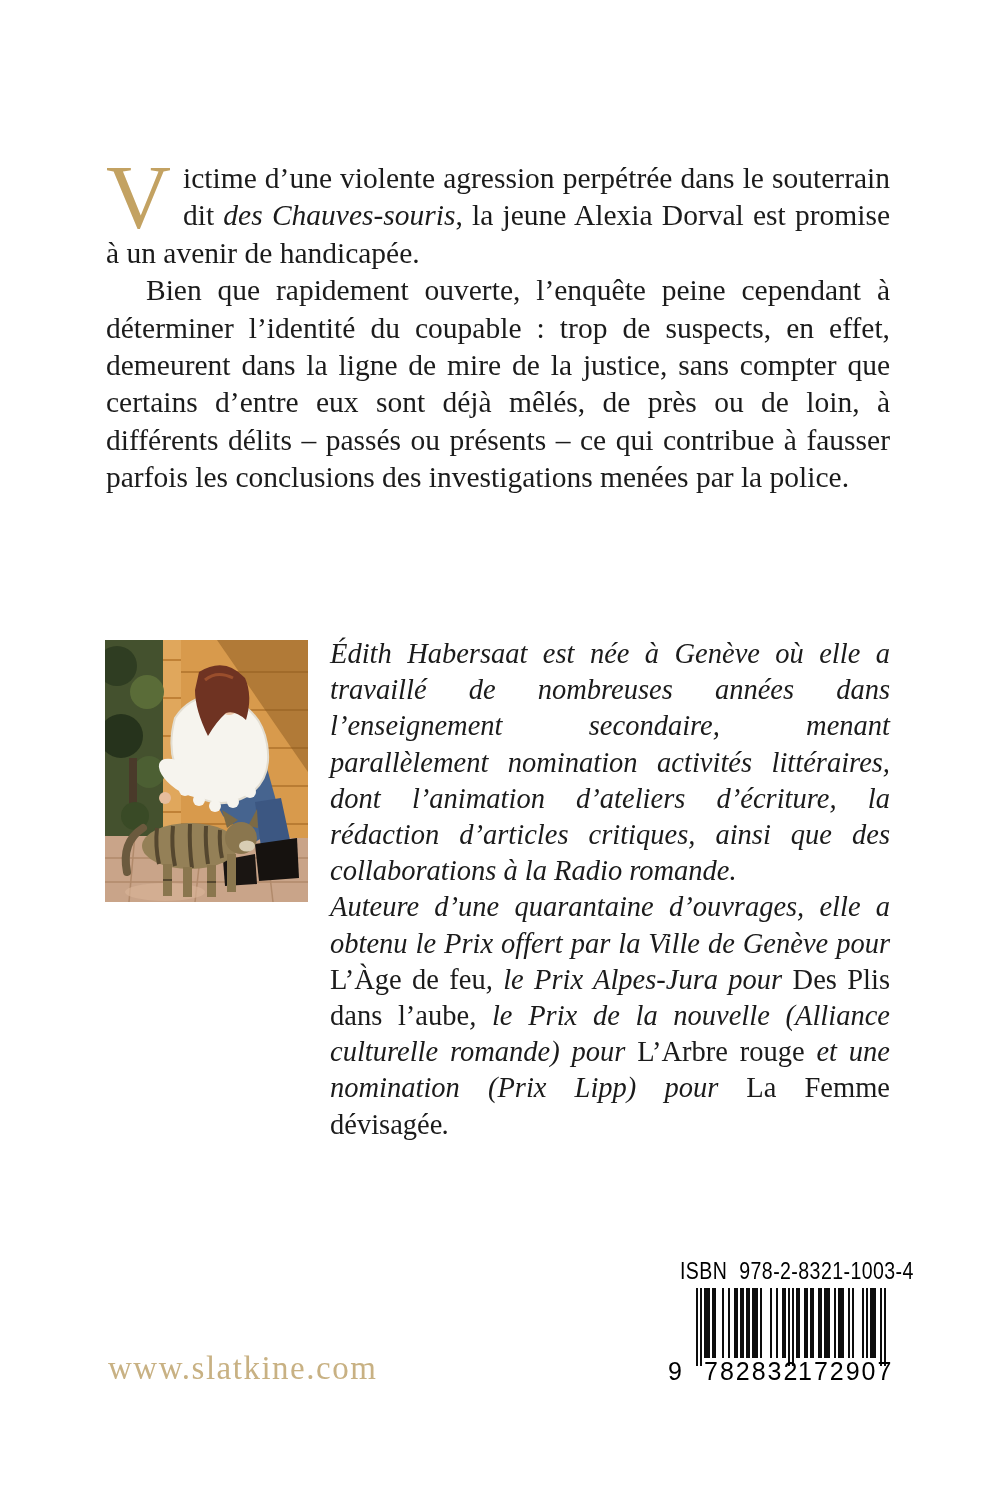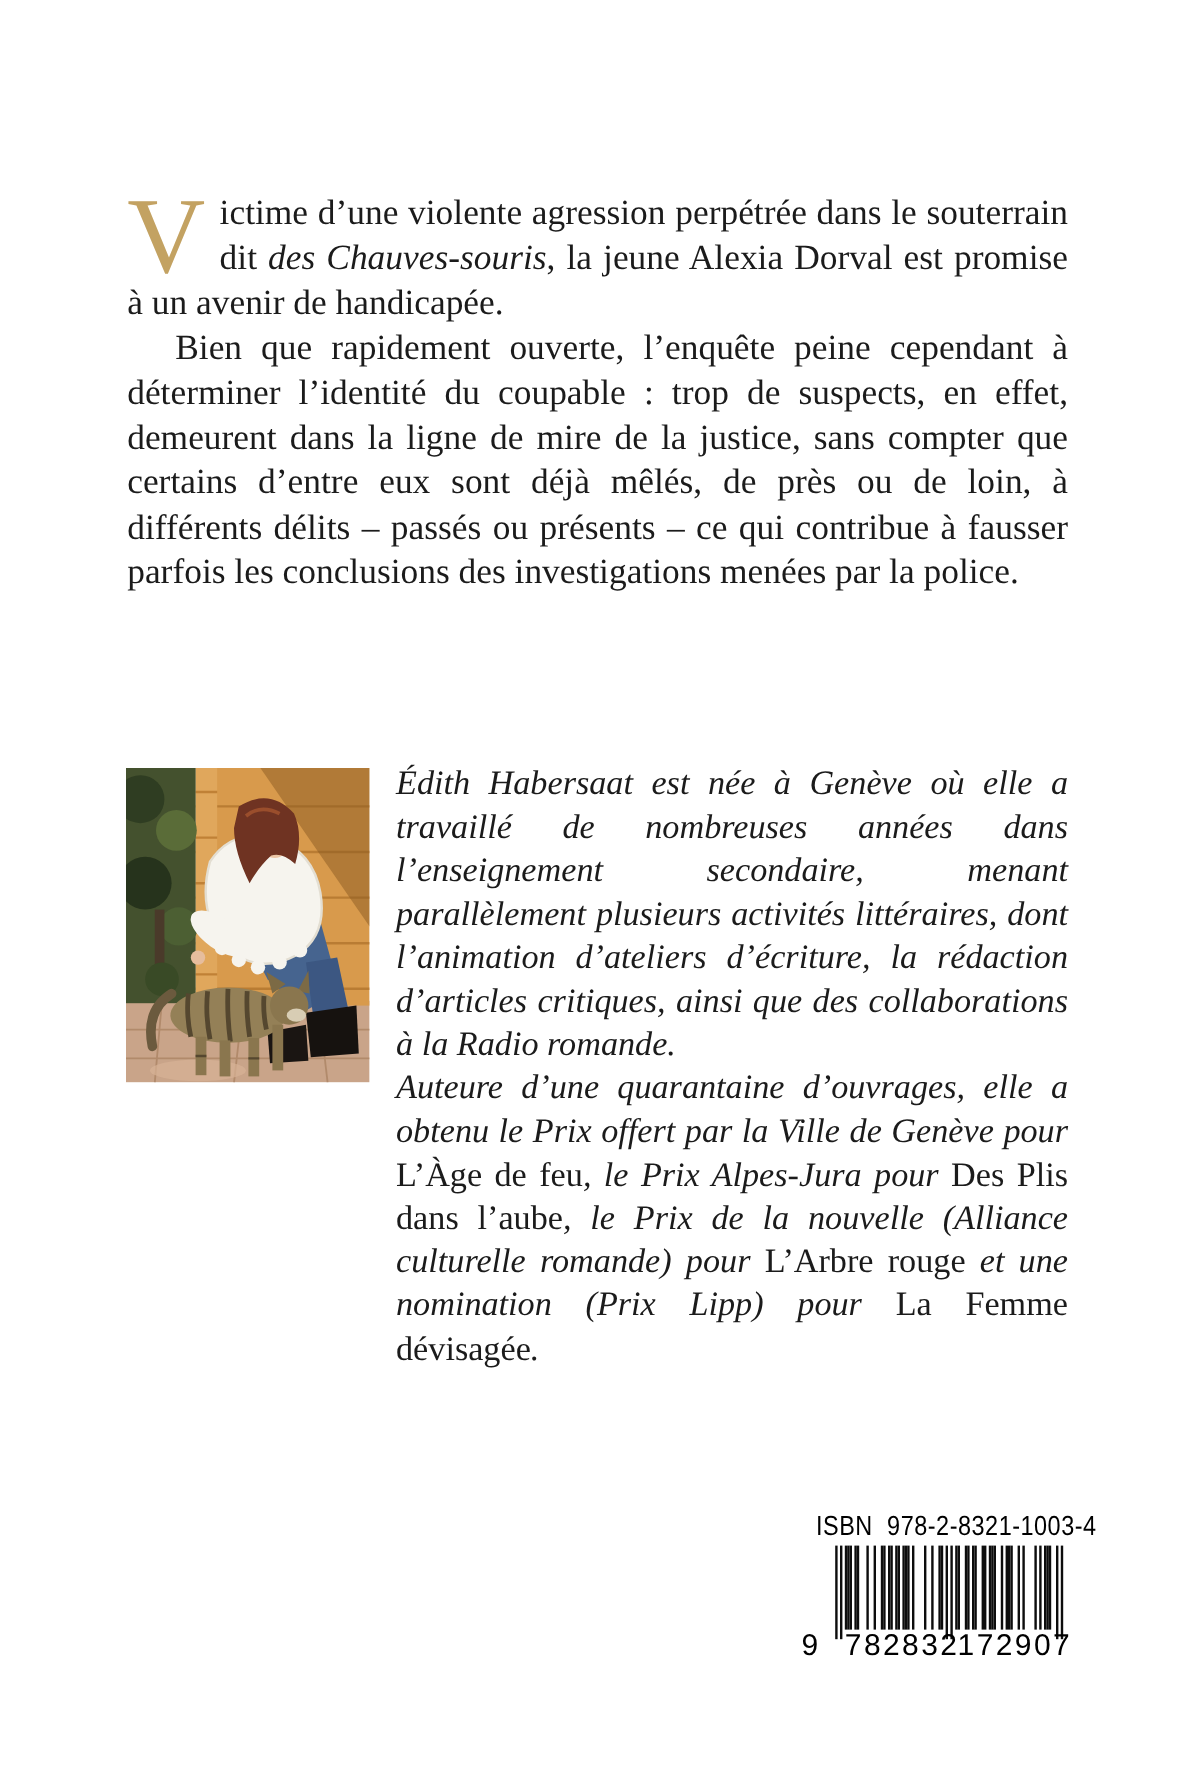--- a/index.html
+++ b/index.html
@@ -149,25 +149,26 @@
         <rect x="78" y="227" width="9" height="30" fill="#8a764e"></rect>
         <rect x="102" y="225" width="9" height="32" fill="#8a764e"></rect>
         <rect x="122" y="214" width="9" height="38" fill="#8a764e"></rect>
         <g stroke="#55472f" stroke-width="2">
             <path d="M58,240 h9"></path>
             <path d="M102,242 h9"></path>
           </g>
       </g>
     </svg>
     <div class="bio-text">
-      <p><span class="seg-italic">Édith Habersaat est née à Genève où elle a travaillé de nombreuses années dans l’enseignement secondaire, menant parallèlement plusieurs activités littéraires, dont l’animation d’ateliers d’écriture, la rédaction d’articles critiques, ainsi que des collaborations à la Radio romande.</span></p>
+      <p><span class="seg-italic">Édith Habersaat est née à Genève où elle a travaillé de nombreuses années dans l’enseignement secondaire, menant parallèlement nomination activités littéraires, dont l’animation d’ateliers d’écriture, la rédaction d’articles critiques, ainsi que des collaborations à la Radio romande.</span></p>
       <p><span class="seg-italic">Auteure d’une quarantaine d’ouvrages, elle a obtenu le Prix offert par la Ville de Genève pour </span><span class="seg-normal">L’Àge de feu</span><span class="seg-italic">, le Prix Alpes-Jura pour </span><span class="seg-normal">Des Plis dans l’aube</span><span class="seg-italic">, le Prix de la nouvelle (Alliance culturelle romande) pour </span><span class="seg-normal">L’Arbre rouge</span><span class="seg-italic"> et une nomination (Prix Lipp) pour </span><span class="seg-normal">La Femme dévisagée</span><span class="seg-italic">.</span></p>
     </div>
   </section>
 
+  <div class="footer-url">www.slatkine.com</div>
 
   <div class="barcode-block">
     <div class="isbn-line"><span>ISBN</span><span class="gap"></span><span>978-2-8321-1003-4</span></div>
     <div class="bars" id="bars">
         <div class="module black" style="height: 78px;"></div>
         <div class="module" style="height: 78px;"></div>
         <div class="module black" style="height: 78px;"></div>
         <div class="module" style="height: 70px;"></div>
         <div class="module black" style="height: 70px;"></div>
         <div class="module black" style="height: 70px;"></div>

